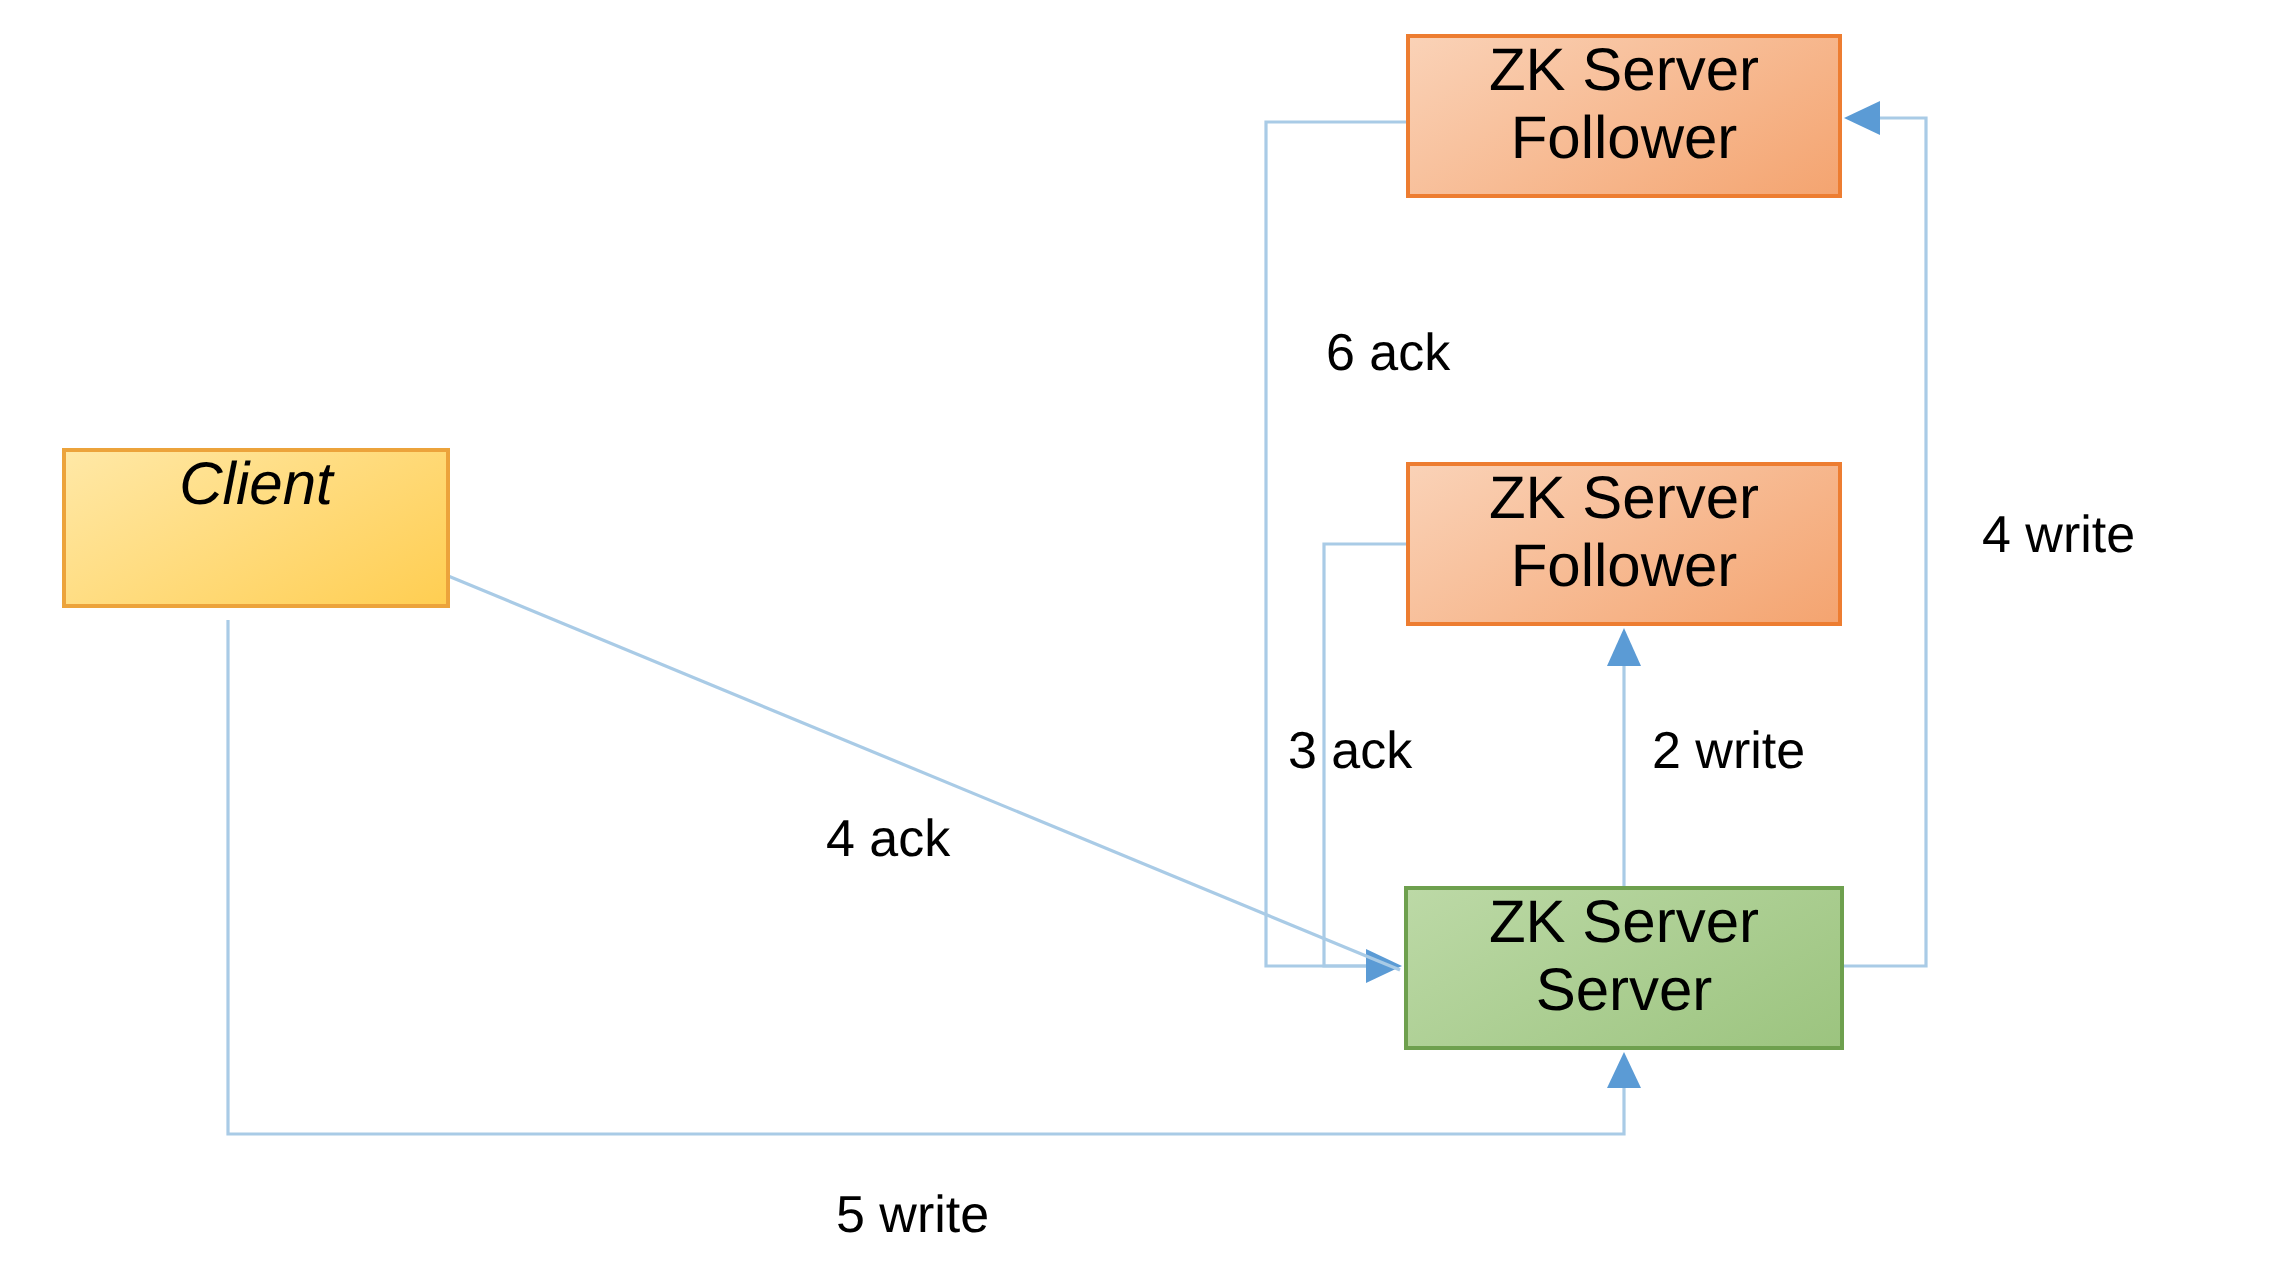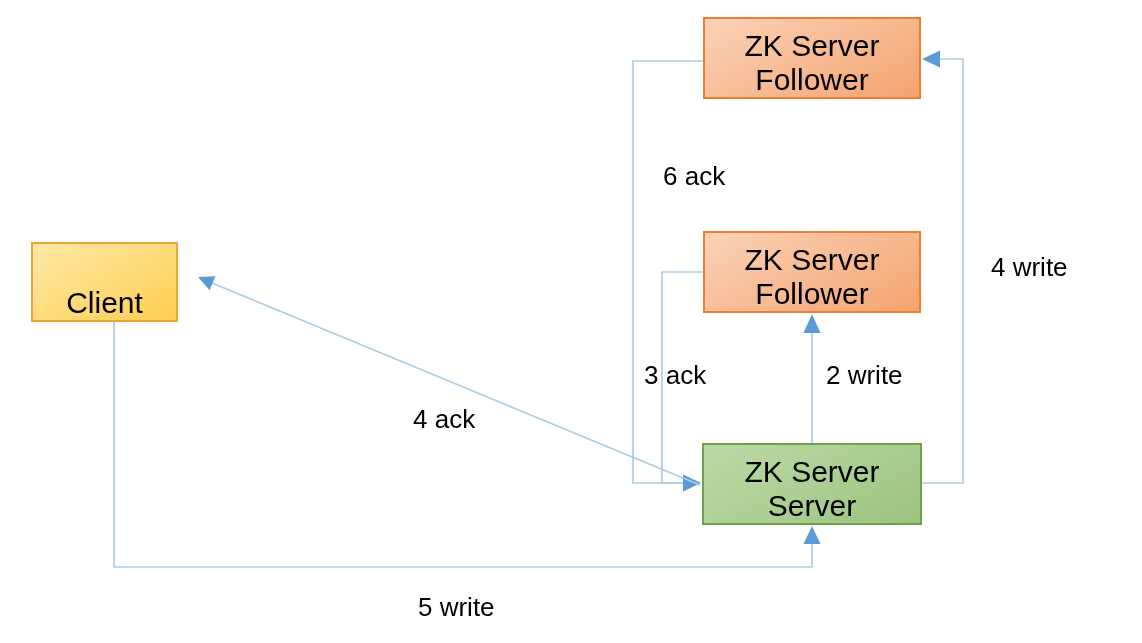--- a/index.html
+++ b/index.html
@@ -23,31 +23,32 @@
     width:1142px;height:643px;
     background:var(--color-background);
     font-family:"Liberation Sans","DejaVu Sans",sans-serif;
     overflow:hidden;
   }
   .connectors{position:absolute;left:0;top:0;width:1142px;height:643px;}
   .connector{fill:none;stroke:var(--color-connector);stroke-width:1.6;}
   .arrowhead{fill:var(--color-arrow);stroke:none;}
   .node{
     position:absolute;
-    display:flex;flex-direction:column;align-items:center;justify-content:flex-end;
+    display:flex;flex-direction:column;align-items:center;justify-content:flex-start;
     text-align:center;
     color:var(--color-label);
     font-size:30px;line-height:34px;
     border:2px solid;
     box-sizing:border-box;
   }
   .node-client{
-    left:31px;top:242px;width:147px;height:80px;
+    left:31px;top:224px;width:194px;height:80px;
     background:linear-gradient(150deg,var(--color-client_fill_light),var(--color-client_fill));
     border-color:var(--color-client_border);
+    font-style:italic;
   }
   .node-follower-top{
     left:703px;top:17px;width:218px;height:82px;
     background:linear-gradient(150deg,var(--color-follower_fill_light),var(--color-follower_fill));
     border-color:var(--color-follower_border);
   }
   .node-follower-middle{
     left:703px;top:231px;width:218px;height:82px;
     background:linear-gradient(150deg,var(--color-follower_fill_light),var(--color-follower_fill));
     border-color:var(--color-follower_border);

